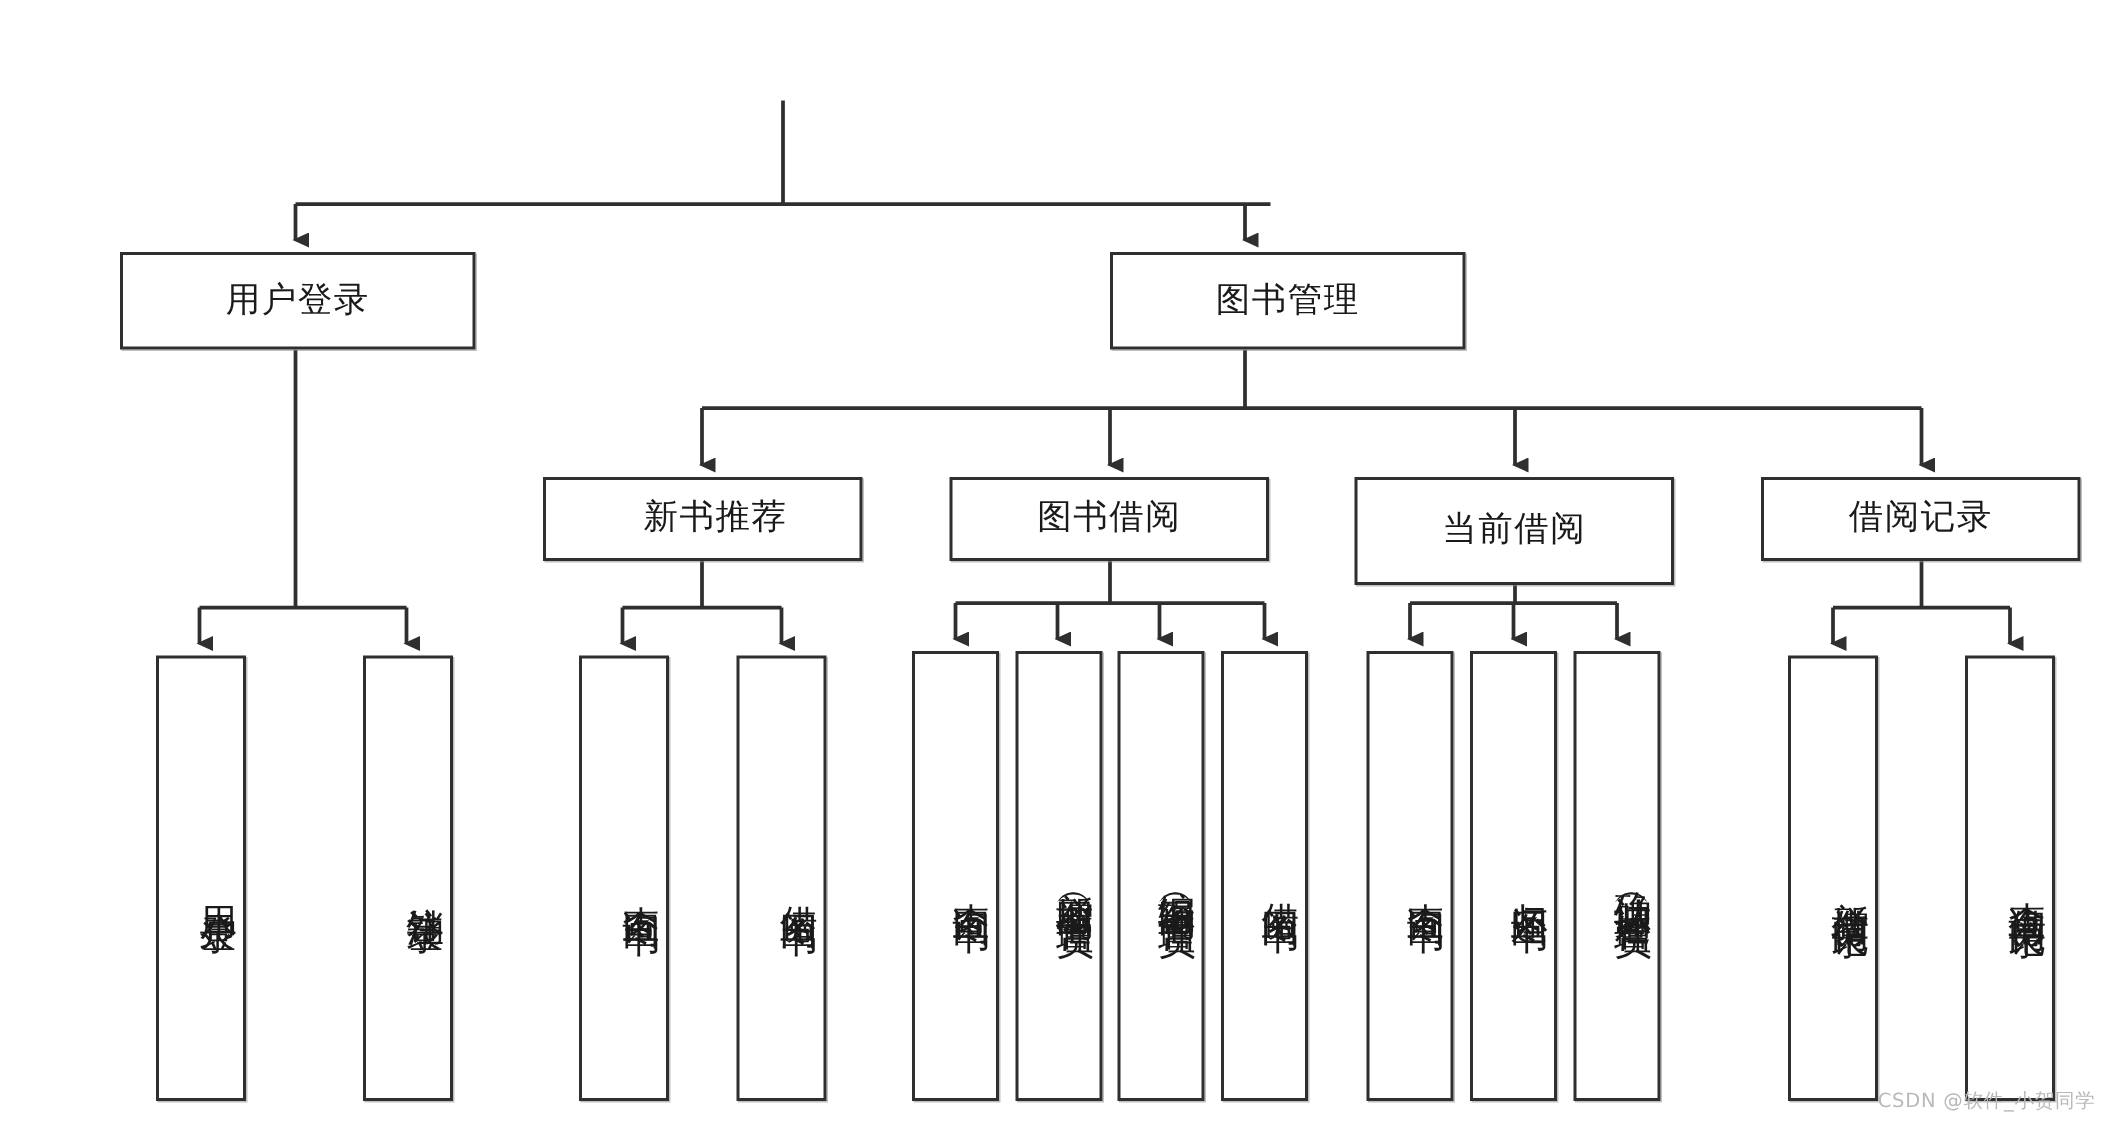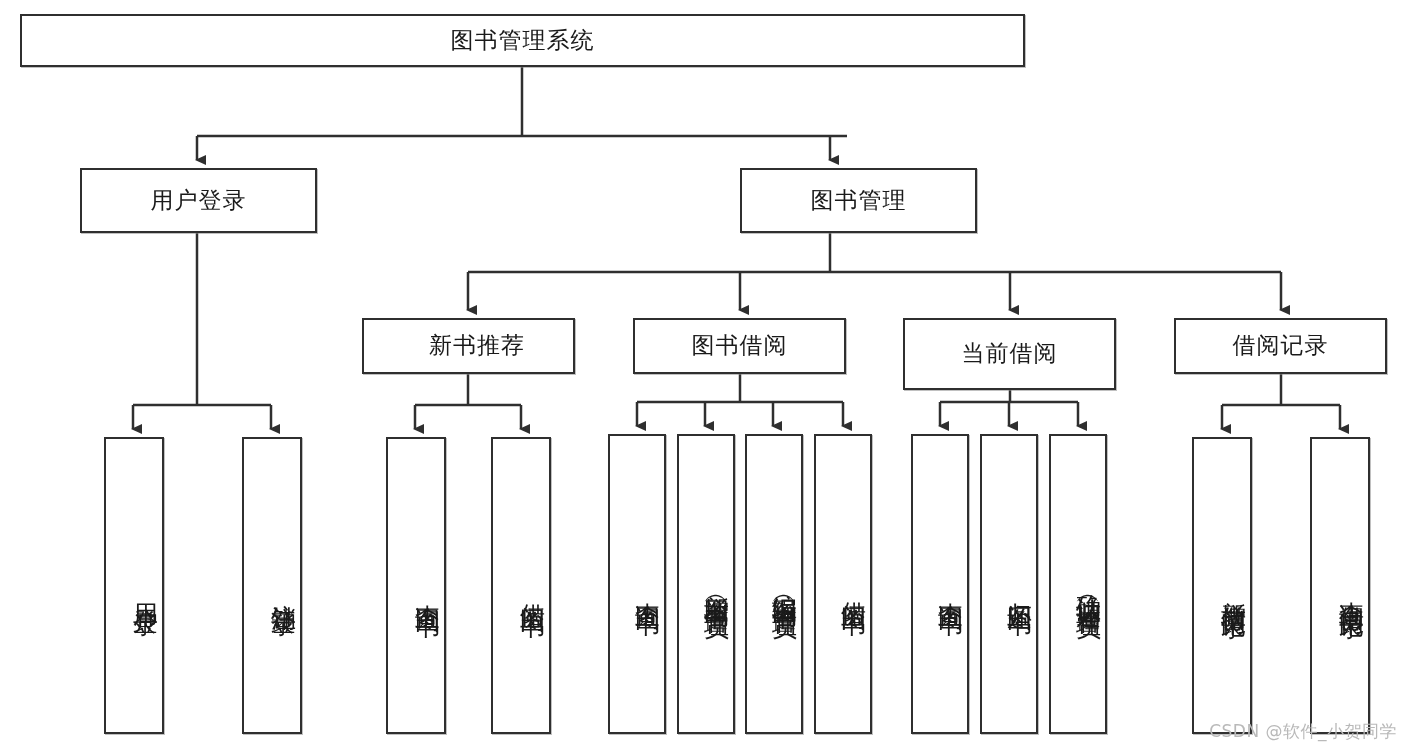--- a/index.html
+++ b/index.html
@@ -57,21 +57,21 @@
   .node.vert .vlabel {
     writing-mode: vertical-rl;
     text-orientation: upright;
     display: block;
     text-align: left;
   }
   .watermark {
     position: absolute;
     right: 8px;
     bottom: 4px;
-    font-size: 17px;
+    font-size: 13px;
     color: #b9b9b9;
     letter-spacing: 0.5px;
     white-space: nowrap;
   }
 </style>
 </head>
 <body>
 
 <div id="canvas">
 
@@ -118,23 +118,20 @@
       <path d="M1009,402 L1009,426" marker-end="url(#arw)"></path>
       <path d="M1078,402 L1078,426" marker-end="url(#arw)"></path>
 
       <path d="M1281,374 L1281,405"></path>
       <path d="M1222,405 L1340,405"></path>
       <path d="M1222,405 L1222,429" marker-end="url(#arw)"></path>
       <path d="M1340,405 L1340,429" marker-end="url(#arw)"></path>
     </g>
   </svg>
 
-  <div class="node horiz root" style="left:20px; top:14px; width:1005px; height:53px;">
-    <span>图书管理系统</span>
-  </div>
 
   <div class="node horiz" style="left:80px; top:168px; width:237px; height:65px;">
     <span>用户登录</span>
   </div>
   <div class="node horiz" style="left:711px; top:168px; width:237px; height:65px;margin-left:29px;">
     <span>图书管理</span>
   </div>
 
   <div class="node horiz" style="left:362px; top:318px; width:213px; height:56px;padding-left:17px;">
     <span>新书推荐</span>

